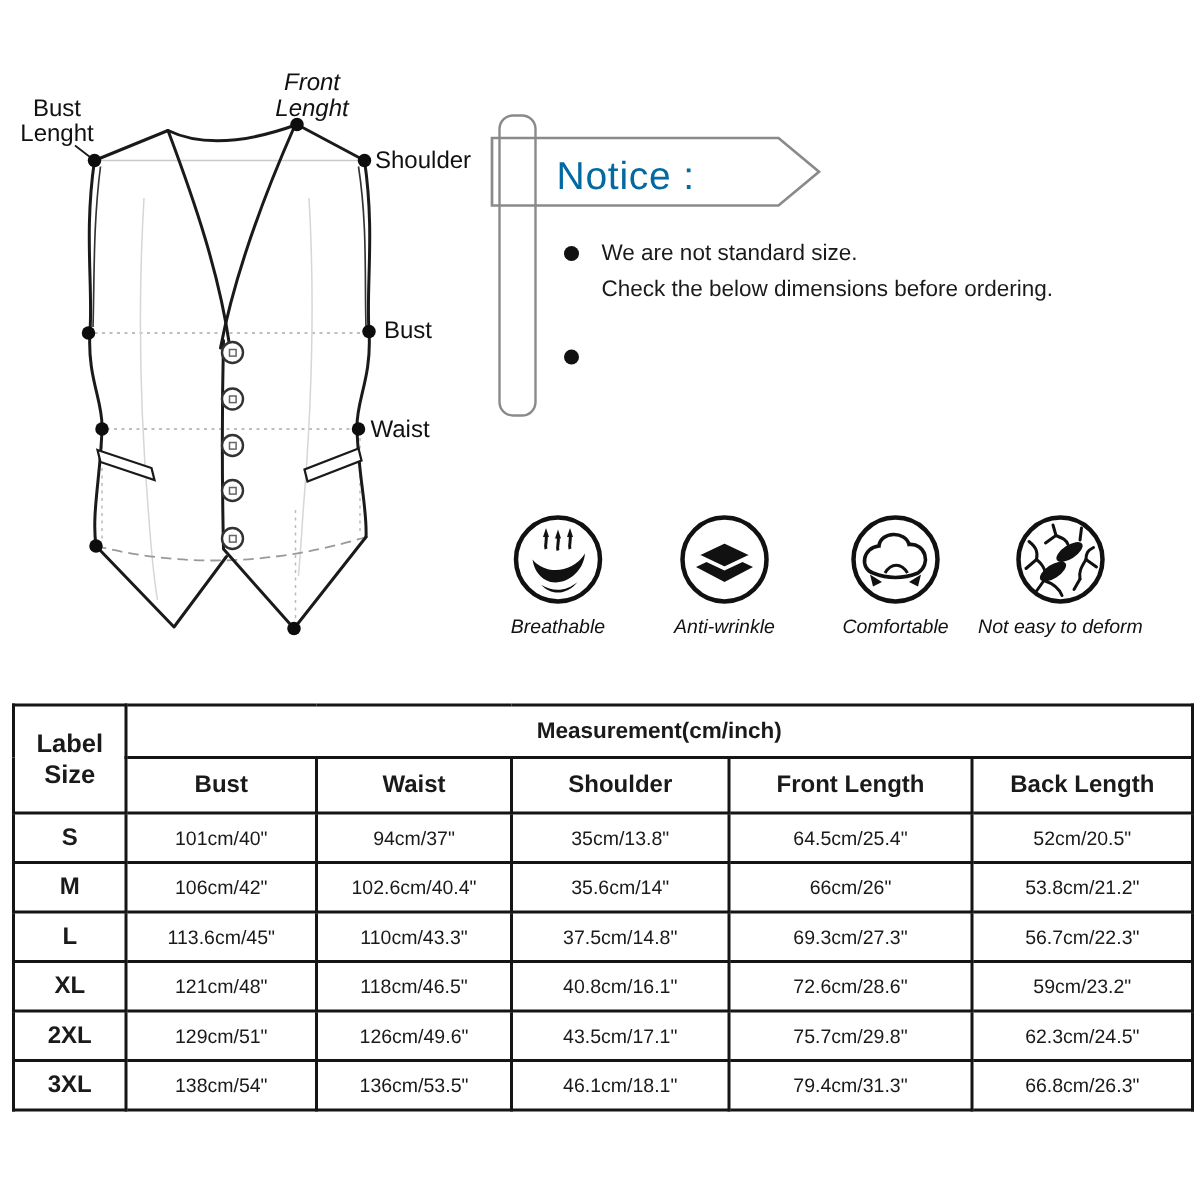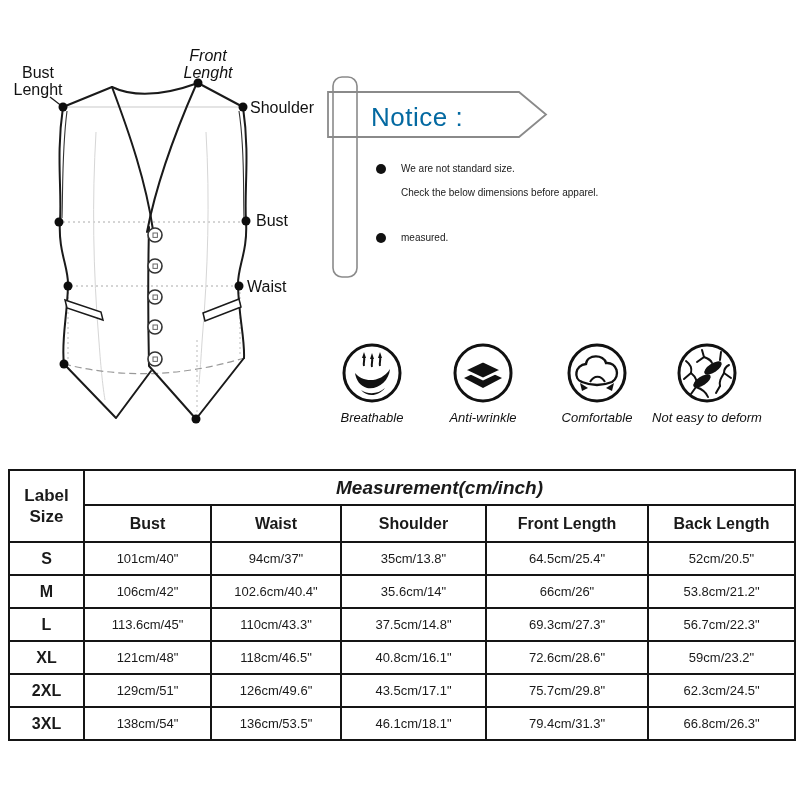--- a/index.html
+++ b/index.html
@@ -10,34 +10,34 @@
   .abs{position:absolute;}
 
   
   .part-label{font-size:16px;color:#111;line-height:17px;text-align:center;}
   .part-label .ln{display:block;}
 
   
   .notice-title{font-size:26px;color:#0369a1;letter-spacing:0.5px;}
   .bullet-row{position:absolute;display:flex;gap:15px;}
   .bullet-dot{width:10px;height:10px;border-radius:50%;background:#111;margin-top:7px;flex:0 0 auto;}
-  .bullet-text{font-size:10px;line-height:24px;color:#1a1a1a;}
+  .bullet-text{font-size:15px;line-height:24px;color:#1a1a1a;}
   .bullet-text .ln{display:block;}
 
   
   .feature{position:absolute;width:120px;display:flex;flex-direction:column;align-items:center;font-style:italic;}
   .feature-label{font-size:13px;color:#111;margin-top:5px;white-space:nowrap;}
 
   
   .size-table{position:absolute;left:8px;top:469px;}
   table{border-collapse:collapse;table-layout:fixed;width:786px;}
   th,td{border:2px solid #151515;text-align:center;vertical-align:middle;padding:0;background:#fff;}
   .corner-h{font-size:17px;font-weight:bold;line-height:21px;border-radius:18px;}
   .corner-h .ln{display:block;}
-  .group-h{font-size:19px;font-weight:bold;height:33px;font-style:italic;}
+  .group-h{font-size:15px;font-weight:bold;height:33px;}
   .col-h{font-size:16px;font-weight:bold;height:35px;}
   .size-c{font-size:16px;font-weight:bold;}
   .data-c{font-size:13px;}
   tr.data-row{height:33px;}
 </style>
 </head>
 <body>
 
 <svg class="abs" style="left:0;top:40px;" width="330" height="390" viewBox="0 0 330 390">
 
@@ -122,27 +122,26 @@
 <svg class="abs" style="left:320px;top:50px;" width="240" height="240" viewBox="0 0 240 240">
   <polygon points="8,42 199,42 226,64.5 199,87 8,87" fill="none" stroke="#8a8a8a" stroke-width="1.8"></polygon>
   <rect x="13" y="27" width="24" height="200" rx="9" fill="none" stroke="#8a8a8a" stroke-width="1.6"></rect>
 </svg>
 <div class="abs notice-title" style="left:371px;top:102px;">Notice :</div>
 
 <div class="bullet-row" style="left:376px;top:157px;">
   <div class="bullet-dot"></div>
   <div class="bullet-text">
     <span class="ln">We are not standard size.</span>
-    <span class="ln">Check the below dimensions before apparel.</span>
+    <span class="ln">Check the below dimensions before ordering.</span>
   </div>
 </div>
 <div class="bullet-row" style="left:376px;top:226px;">
   <div class="bullet-dot"></div>
   <div class="bullet-text">
-    <span class="ln">measured.</span>
   </div>
 </div>
 
 <div class="feature" style="left:312px;top:341px;">
   <svg width="64" height="64" viewBox="-32 -32 64 64">
     <circle r="28" fill="none" stroke="#111" stroke-width="3"></circle>
     <path d="M-17,0 C-9,10 9,10 18,-4 C17,8 6,17 -5,15 C-12,13 -16,7 -17,0 Z" fill="#111"></path>
     <path d="M-11,17 C-3,22 6,21 13,15 C6,24 -5,24 -11,17 Z" fill="#111"></path>
     <g stroke="#111" stroke-width="2" fill="none">
       <path d="M-8,-7 C-9,-10 -7,-13 -8,-16"></path>

